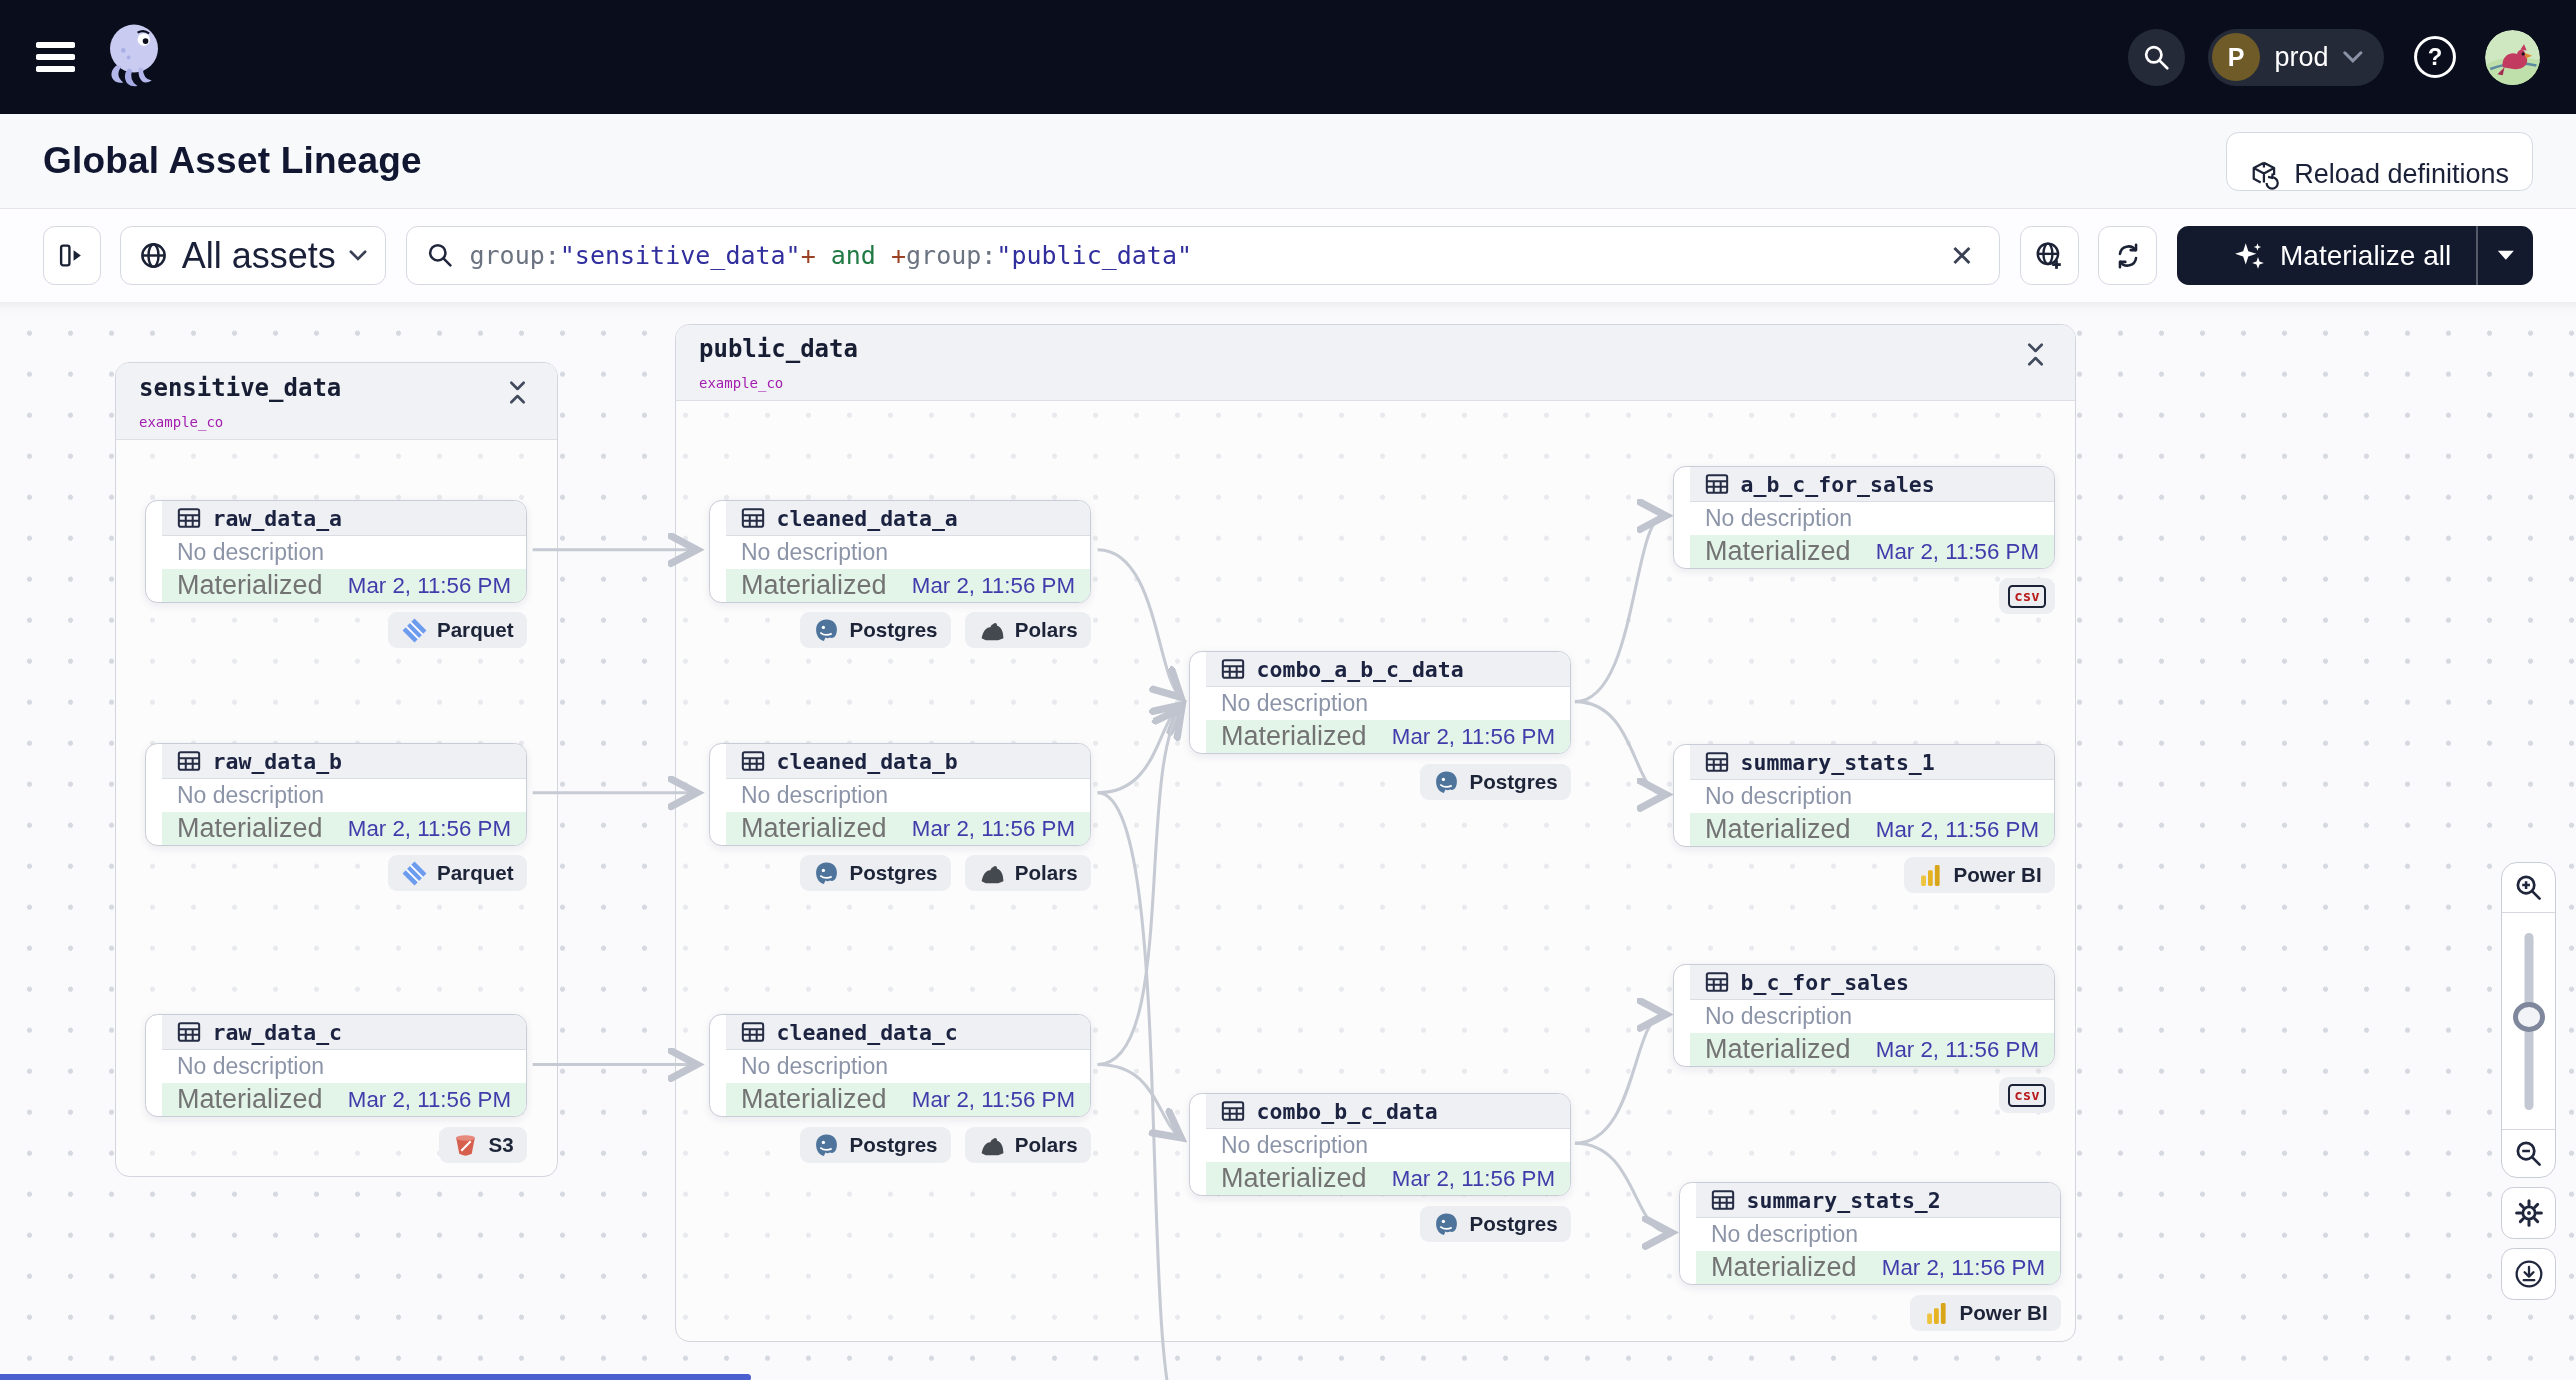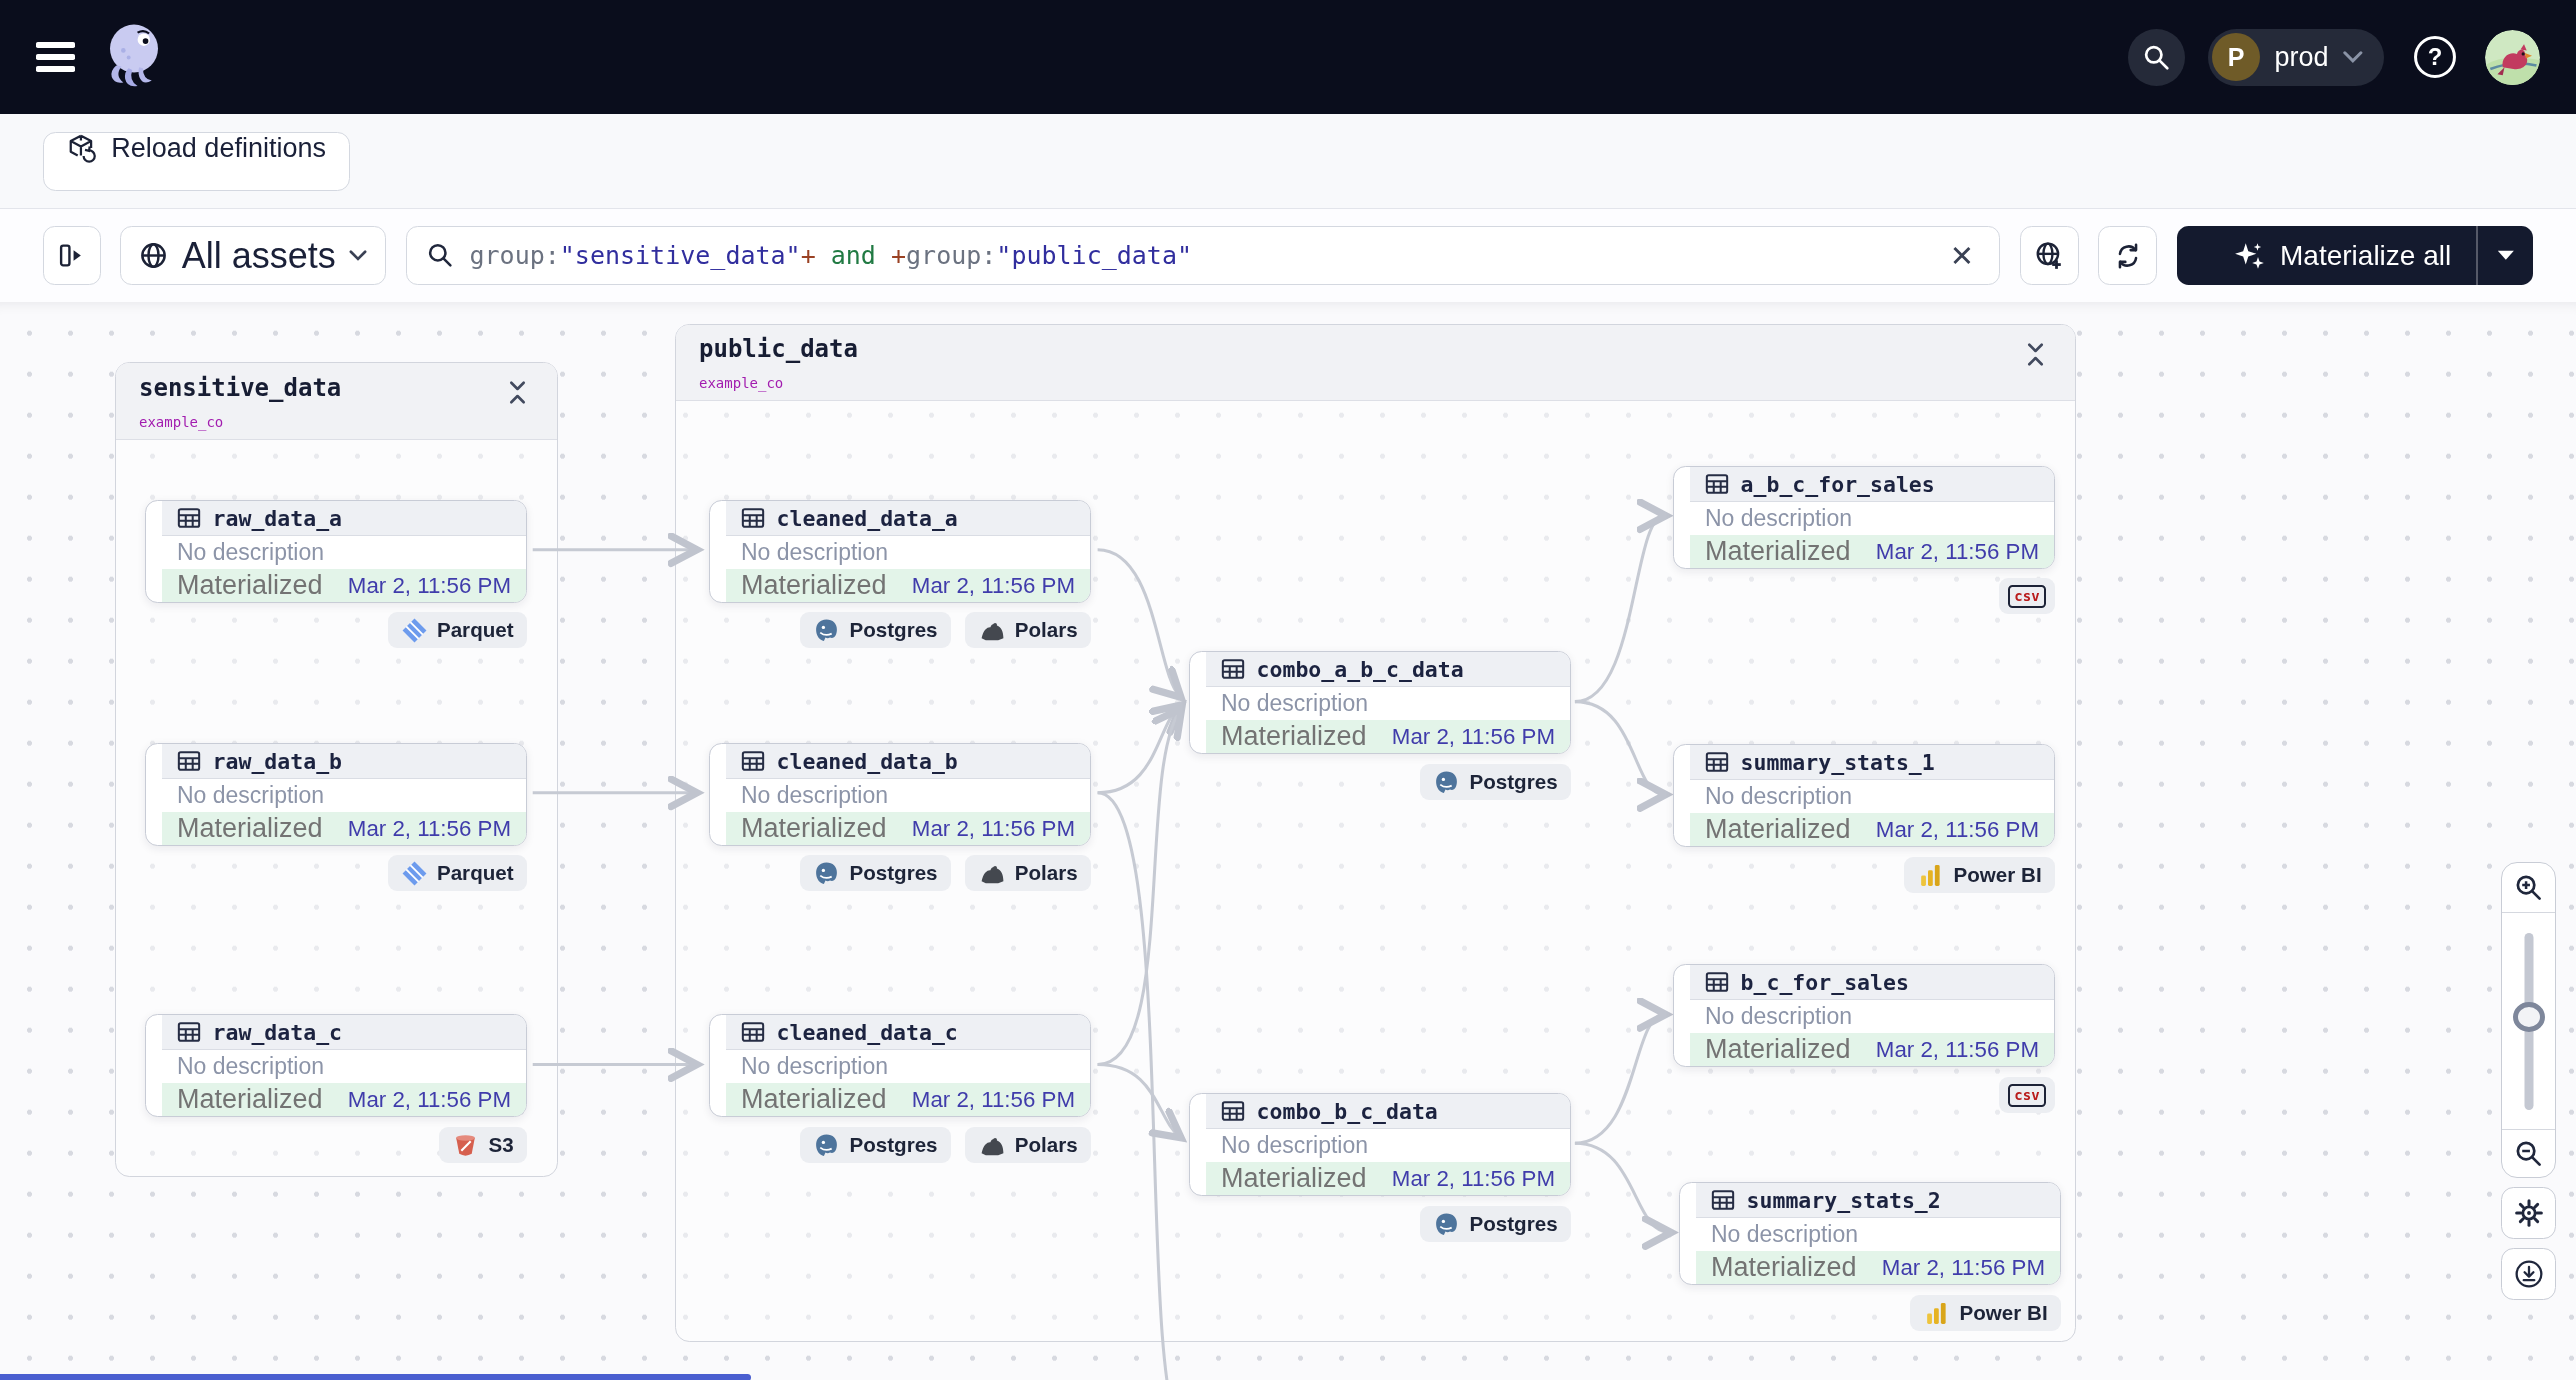--- a/index.html
+++ b/index.html
@@ -18,21 +18,21 @@
   .circle-btn { width:57px; height:57px; border-radius:50%; background:#252a39; display:flex; align-items:center; justify-content:center; cursor:pointer; }
   .env-pill { height:57px; background:#252a39; border-radius:30px; display:flex; align-items:center; gap:14.3px; padding:0 21.5px 0 4.5px; cursor:pointer; }
   .env-avatar { width:48px; height:48px; border-radius:50%; background:#6f5b28; color:#fff; font-size:25px; font-weight:700; display:flex; align-items:center; justify-content:center; }
   .env-name { color:#fff; font-size:27px; }
   .help-btn { width:55px; height:55px; border-radius:50%; display:flex; align-items:center; justify-content:center; cursor:pointer; }
   .user-avatar { width:55px; height:55px; border-radius:50%; overflow:hidden; cursor:pointer; }
 
   
   .pagehead { height:95px; background:#f8f9fb; border-bottom:1.8px solid #e3e5eb; display:flex; align-items:center; justify-content:space-between; padding:0 43px; }
   .pagetitle { font-size:37px; font-weight:700; color:#121731; letter-spacing:0.2px; }
-  .reload-btn { height:59px; border:1.8px solid #d4d8e0; border-radius:12.5px; background:#fff; display:flex; align-items:flex-start; gap:14.3px; padding:0 23px; font-size:27px; color:#1a2038; cursor:pointer; }
+  .reload-btn { height:59px; border:1.8px solid #d4d8e0; border-radius:12.5px; background:#fff; display:flex; align-items:flex-end; gap:14.3px; padding:0 23px; font-size:27px; color:#1a2038; cursor:pointer; }
 
   
   .toolbar { height:93px; background:#fdfdff; display:flex; align-items:center; gap:19.7px; padding:0 43px; }
   .tbtn { height:59px; border:1.8px solid #d4d8e0; border-radius:11.6px; background:#fff; display:flex; align-items:center; gap:13.4px; padding:0 18px; font-size:36px; color:#1a2038; cursor:pointer; }
   .searchbox { flex:1; height:59px; border:1.8px solid #d4d8e0; border-radius:11.6px; background:#fff; display:flex; align-items:center; gap:16px; padding:0 19.7px; cursor:text; }
   .query { flex:1; font-family:"DejaVu Sans Mono", monospace; font-size:25px; white-space:pre; }
   .qk { color:#6b7280; } .qs { color:#312e9e; } .qo { color:#9a4123; } .qb { color:#217a43; }
   .clear-x { font-size:29px; color:#3a4154; cursor:pointer; padding:0 5.4px; }
   .mat-btn { height:59px; background:#141a2e; border-radius:11.6px; display:flex; align-items:stretch; color:#fff; cursor:pointer; overflow:hidden;padding-left:32px; }
   .mat-main { display:flex; align-items:center; gap:14.3px; padding:0 25px; font-size:28px; }
@@ -129,20 +129,21 @@
           <path d="M40 22 l4 -6 3 7 z" fill="#c23a5f"></path>
           <path d="M45 26 l8 3 -7 3 z" fill="#e0862e"></path>
           <circle cx="43" cy="27" r="1.8" fill="#23121c"></circle>
           <path d="M22 42 l-8 8 6 1 z" fill="#a12d50"></path>
         </svg>
       </div>
     </div>
   </div>
 
   <div class="pagehead">
+    <div class="pagetitle">Global Asset Lineage</div>
     <button class="reload-btn">
       <svg width="30" height="30" viewBox="0 0 28 28">
         <path d="M13 2.5 L22.5 7.5 V14 M13 2.5 L3.5 7.5 V17.5 L10 21 M13 2.5 V7 M3.5 7.5 L13 12.5 L22.5 7.5 M13 12.5 V21" stroke="#1c2236" stroke-width="2.1" fill="none" stroke-linejoin="round"></path>
         <path d="M15.5 21.5 a5.2 5.2 0 1 0 5.2-5.2" stroke="#1c2236" stroke-width="2.1" fill="none"></path>
         <path d="M21.2 12.6 l-0.6 4 -3.8-0.8" stroke="#1c2236" stroke-width="2.1" fill="none"></path>
       </svg>
       <span>Reload definitions</span>
     </button>
   </div>
 

